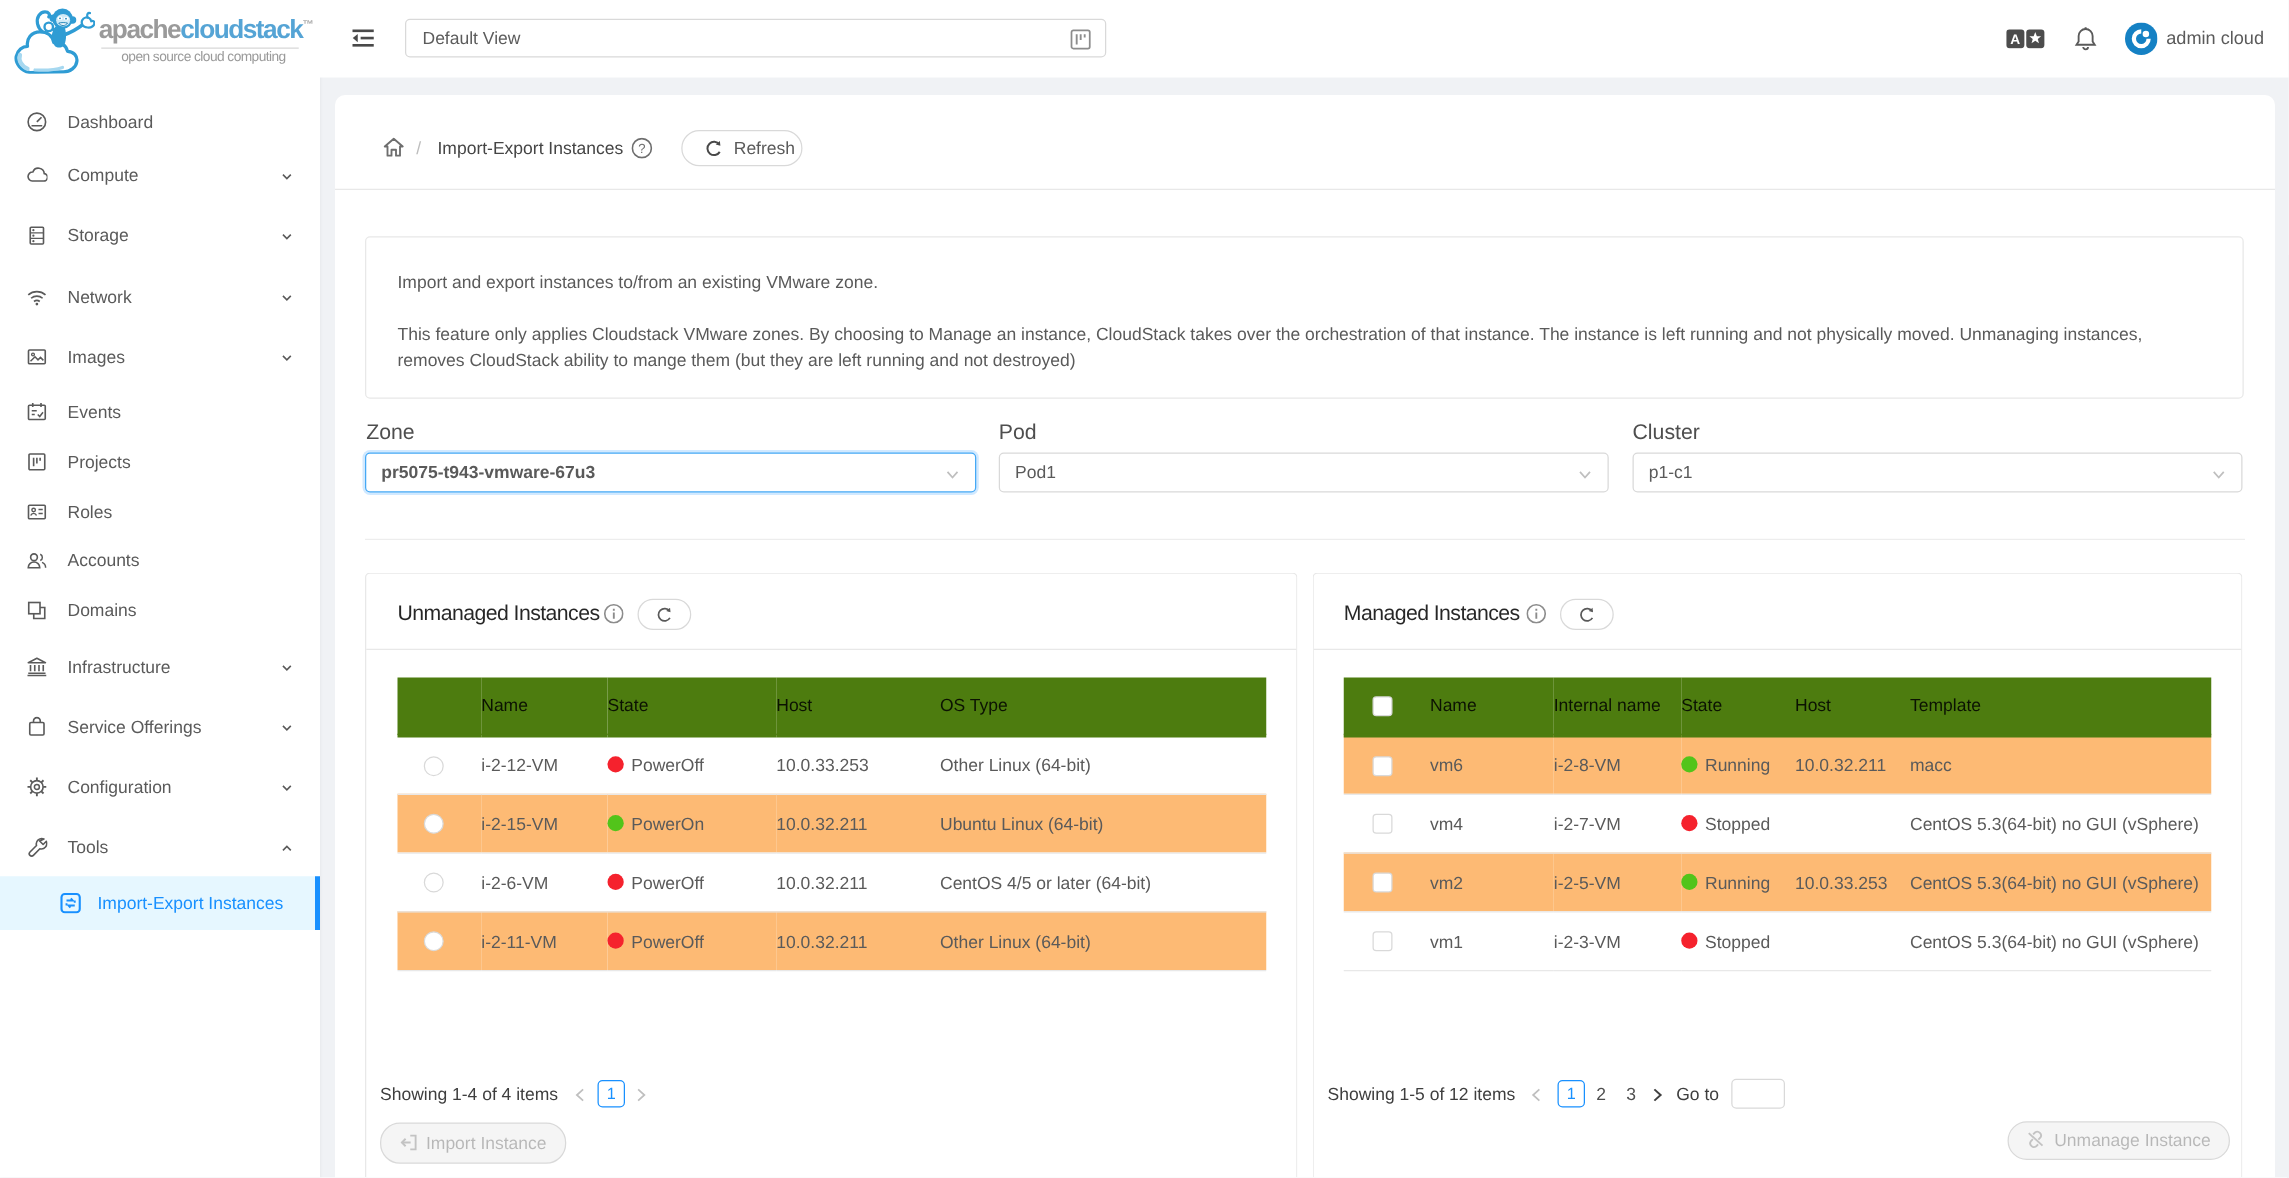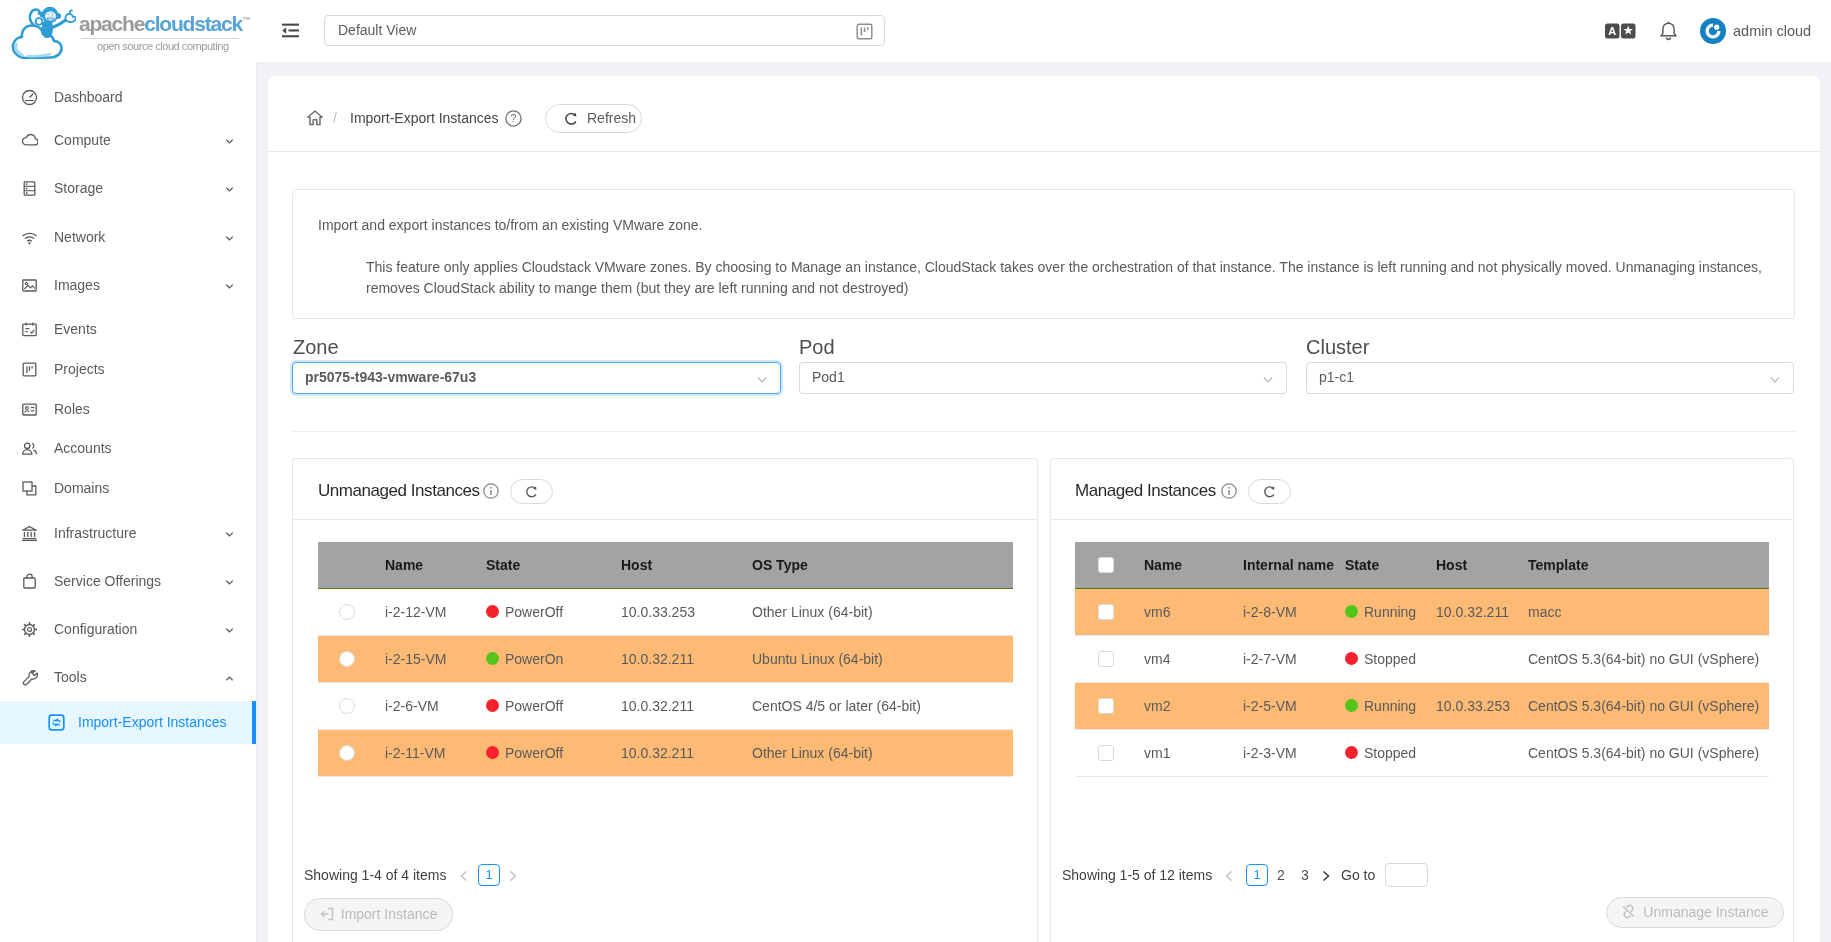--- a/index.html
+++ b/index.html
@@ -20,36 +20,36 @@
   #header { position:absolute; left:256px; top:0; width:1575px; height:62px; background:#fff; }
   #dview { position:absolute; left:324px; top:15px; width:561px; height:31px; border:1px solid #d9d9d9; border-radius:4px; background:#fff; }
   #dview .t { position:absolute; left:13px; top:6px; font-size:14px; color:#5c5c5c; }
 
   
   #main { position:absolute; left:268px; top:76px; width:1552px; height:866px; background:#fff; border-radius:8px 8px 0 0; }
   #bcrow { position:absolute; left:268px; top:76px; width:1552px; height:76px; border-bottom:1px solid #e8e8e8; }
   #refreshbtn { position:absolute; left:545px; top:104px; width:97px; height:29px; border:1px solid #d9d9d9; border-radius:15px; background:#fff; color:#5a5a5a; font-size:14px; }
   #descbox { position:absolute; left:292px; top:189px; width:1503px; height:130px; border:1px solid #e8e8e8; border-radius:4px; }
   .dtext { position:absolute; left:318px; font-size:14px; color:#5a5a5a; line-height:21px; }
-  .flabel { position:absolute; top:336px; font-size:20px; color:#4e4e4e; }
+  .flabel { position:absolute; top:336px; font-size:17px; color:#4e4e4e; }
   .sel { position:absolute; top:362px; width:489px; height:32px; border:1px solid #d9d9d9; border-radius:4px; background:#fff; }
   .sel .v { position:absolute; left:12px; top:6px; font-size:14px; color:#5a5a5a; }
   .sel svg { position:absolute; right:12px; top:11px; }
   #zonesel { border:1px solid #45a9f5; box-shadow:0 0 0 2px rgba(24,144,255,0.2); }
   #hdiv { position:absolute; left:292px; top:431px; width:1504px; height:1px; background:#ededed; }
 
   
   .card { position:absolute; top:458px; background:#fff; border:1px solid #e8e8e8; border-radius:4px 4px 0 0; border-bottom:none; height:484px; }
   #card1 { left:292px; width:746px; }
   #card2 { left:1050px; width:744px; }
   .ctitle { position:absolute; top:481px; font-size:17px; font-weight:400; letter-spacing:-0.45px; color:rgba(0,0,0,0.85); }
   .pill { position:absolute; top:479px; width:43px; height:25px; border:1px solid #d9d9d9; border-radius:13px; background:#fff; }
 
   table.tbl { position:absolute; border-collapse:collapse; font-size:14px; color:#5a5a5a; table-layout:fixed; }
-  table.tbl th { background:#a3a3a3; font-weight:700; color:rgba(0,0,0,0.85); text-align:left; height:46px; border-bottom:1px solid #4d7c0f; padding:0; }
+  table.tbl th { background:#4d7c0f; font-weight:400; color:rgba(0,0,0,0.85); text-align:left; height:46px; border-bottom:3px solid #4d7c0f; padding:0; }
   table.tbl td { height:47px; border-bottom:1px solid #e8e8e8; padding:0; }
   tr.alt td { background:#fdba74; }
   .dot { display:inline-block; width:13px; height:13px; border-radius:50%; vertical-align:-1px; margin-right:6px; }
   .dred { background:#f5222d; } .dgreen { background:#52c41a; }
   .radio { display:inline-block; width:16px; height:16px; border:1px solid #d9d9d9; border-radius:50%; background:#fff; vertical-align:middle; }
   .cbox { display:inline-block; width:16px; height:16px; border:1px solid #d9d9d9; border-radius:3px; background:#fff; vertical-align:middle; }
 
   .pgrow { position:absolute; font-size:14px; color:#3e3e3e; }
   .pgnum { display:inline-block; min-width:22px; height:22px; line-height:20px; text-align:center; border:1px solid #1890ff; border-radius:4px; color:#1890ff; font-size:13px; }
   .dbtn { position:absolute; background:#f5f5f5; border:1px solid #d9d9d9; border-radius:16px; color:rgba(0,0,0,0.25); font-size:14px; text-align:center; }
@@ -303,21 +303,21 @@
 <div id="refreshbtn">
     <span style="position:absolute; left:41px; top:5px;">Refresh</span>
   <svg class="abs" style="left:17px; top:7px;" width="15" height="14" viewBox="0 0 15 14">
       <path d="M12.5 3.6 A5.3 5.3 0 1 0 12.8 9.5" fill="none" stroke="#494949" stroke-width="1.6"></path>
       <path d="M12.9 0.8 L13.3 4.6 L9.6 3.5 Z" fill="#494949"></path>
     </svg>
 </div>
 
 <div id="descbox"></div>
 <div class="dtext" style="top:215px;">Import and export instances to/from an existing VMware zone.</div>
-<div class="dtext" style="top:257px;margin-left:48px;">This feature only applies Cloudstack VMware zones. By choosing to Manage an instance, CloudStack takes over the orchestration of that instance. The instance is left running and not physically moved. Unmanaging instances,<br>removes CloudStack ability to mange them (but they are left running and not destroyed)</div>
+<div class="dtext" style="top:257px;">This feature only applies Cloudstack VMware zones. By choosing to Manage an instance, CloudStack takes over the orchestration of that instance. The instance is left running and not physically moved. Unmanaging instances,<br>removes CloudStack ability to mange them (but they are left running and not destroyed)</div>
 
 <div class="flabel" style="left:293px;">Zone</div>
 <div class="flabel" style="left:799px;">Pod</div>
 <div class="flabel" style="left:1306px;">Cluster</div>
 <div class="sel" id="zonesel" style="left:292px;font-weight:bold;">
     <div class="v">pr5075-t943-vmware-67u3</div>
     <svg width="12" height="12" viewBox="0 0 12 12">
       <path d="M2 3.5 L6 8 L10 3.5" fill="none" stroke="#bfbfbf" stroke-width="1.4"></path>
     </svg>
   </div>

